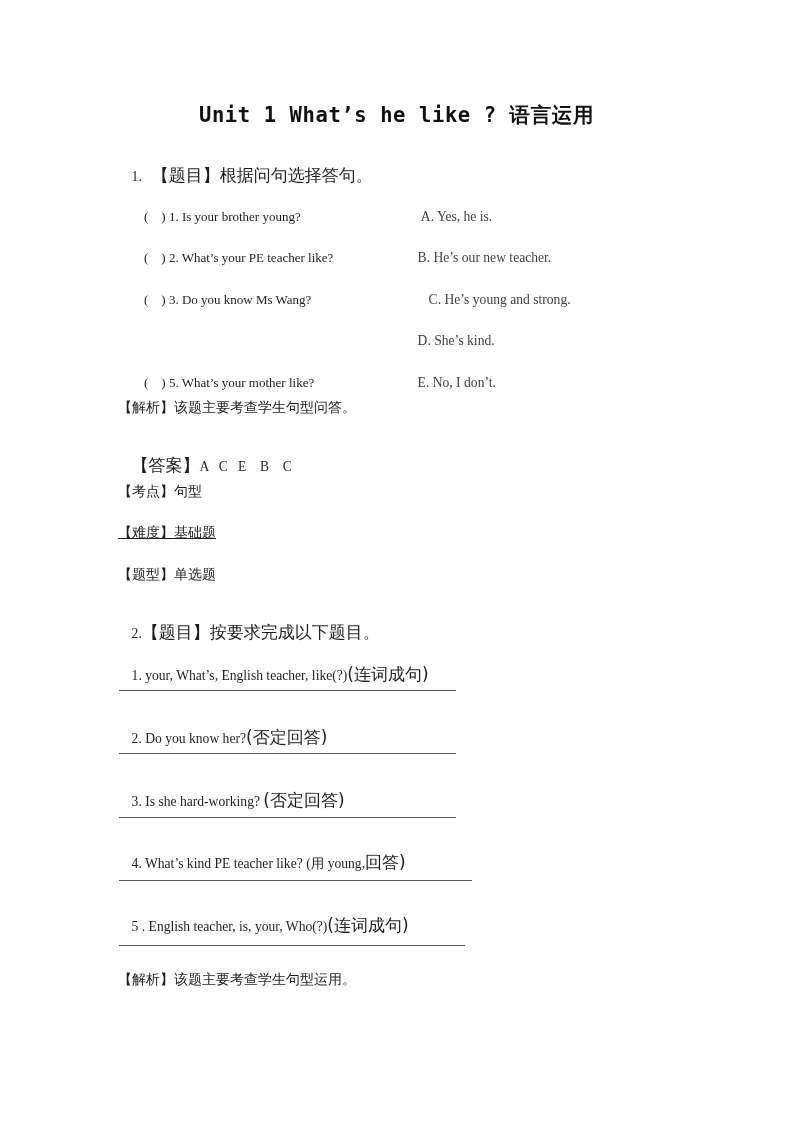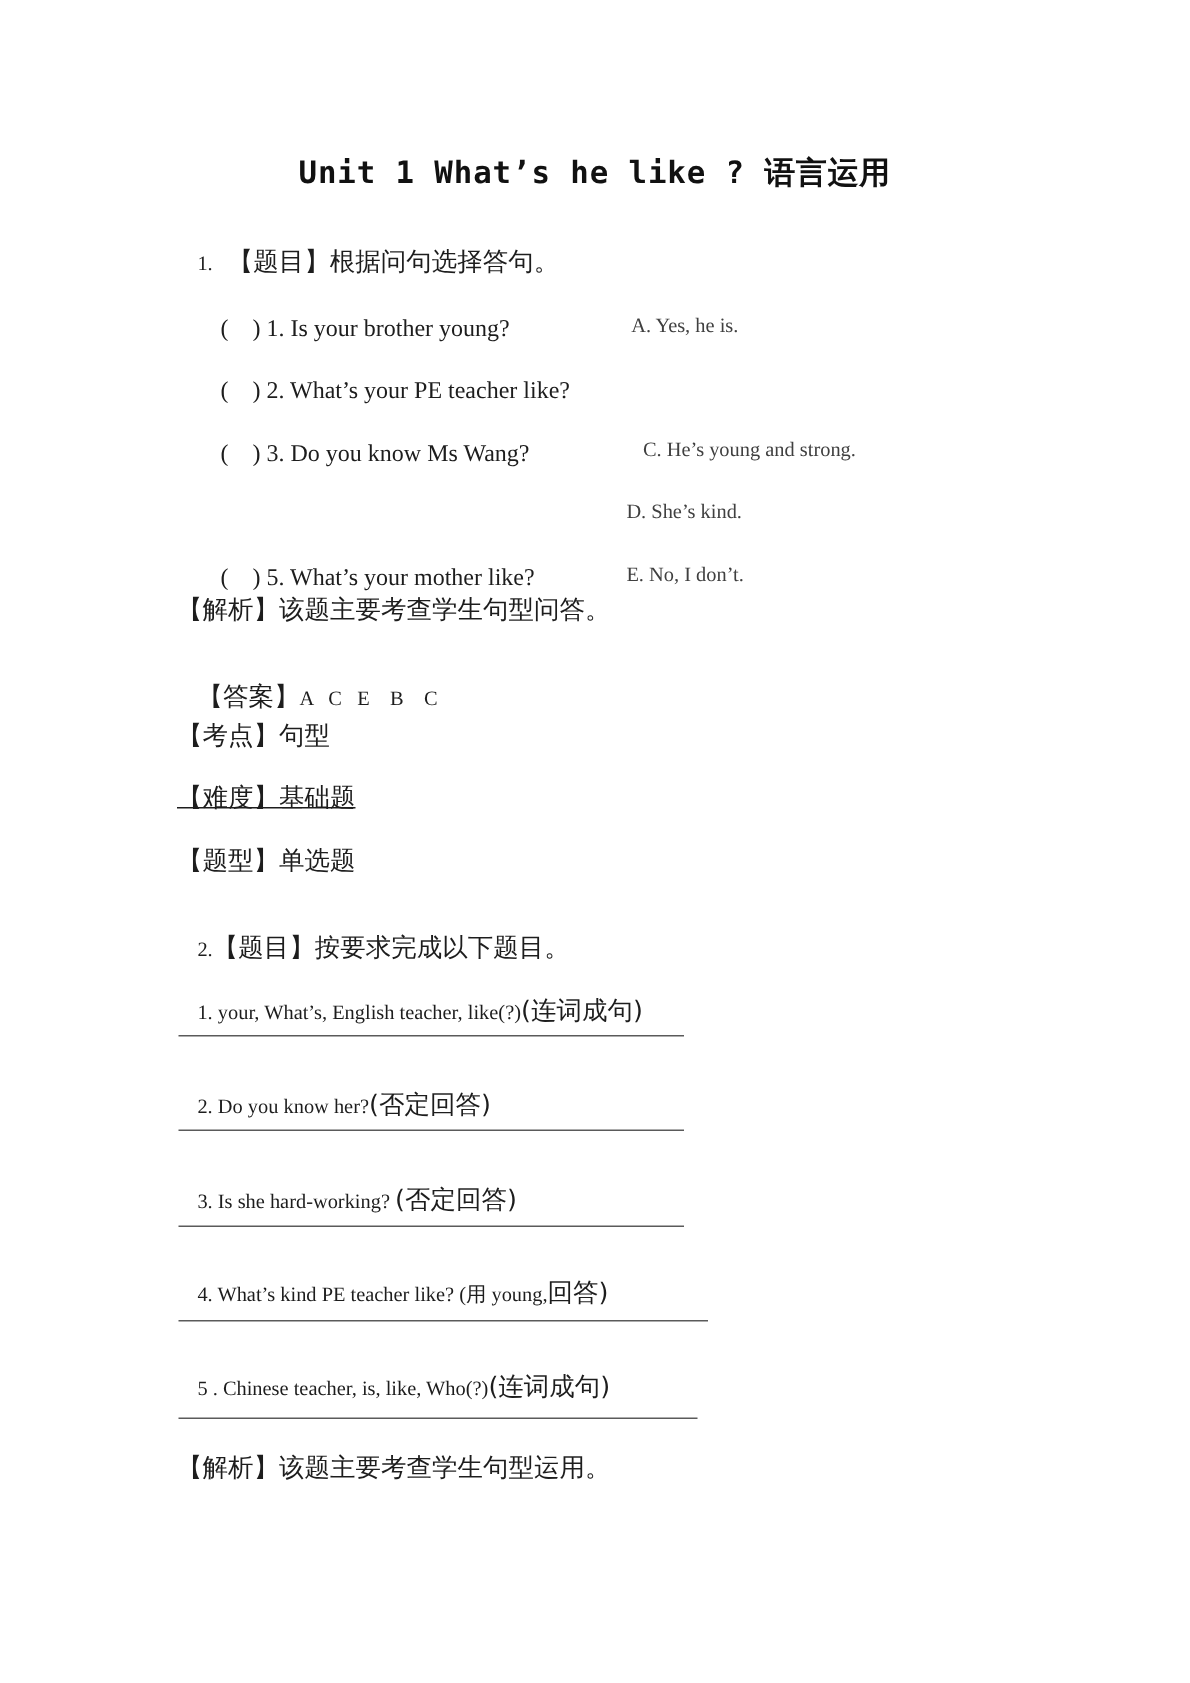--- a/index.html
+++ b/index.html
@@ -41,41 +41,41 @@
   
   .tline {
     position: absolute;
     white-space: pre;
     font-size: 13.2px;
     line-height: 16px;
     color: #1d1d1d;
   }
   .cn {
     font-family: "DejaVu Sans", "Liberation Sans", sans-serif;
-    font-size: 17px;
+    font-size: 14px;
   }
   .en {
     font-family: "Liberation Serif", "DejaVu Serif", serif;
     font-size: 13.6px;
   }
   .mix {
     font-family: "Liberation Serif", "DejaVu Serif", serif;
     font-size: 13.6px;
   }
   .mix .zh {
     font-family: "DejaVu Sans", "Liberation Sans", sans-serif;
     font-size: 17px;
   }
 
   
   .match-left {
     position: absolute;
     white-space: pre;
     font-family: "Liberation Serif", "DejaVu Serif", serif;
-    font-size: 16px;
+    font-size: 13px;
     color: #1d1d1d;
   }
   .match-right {
     position: absolute;
     white-space: pre;
     font-family: "Liberation Serif", "DejaVu Serif", serif;
     font-size: 13.6px;
     color: #404040;
   }
 
@@ -117,20 +117,23 @@
 
 
   <div class="match-left" style="left:131px; top:359px;">
     <span>(    )</span> <span>5.</span> <span>What’s your mother like?</span>
   </div>
 
   <div class="match-right" style="left:408px; top:193px;">
     <span>A.</span> <span>Yes, he is.</span>
   </div>
 
+  <div class="match-right" style="left:404px; top:234px;">
+    <span>B.</span> <span>He’s our new teacher.</span>
+  </div>
 
   <div class="match-right" style="left:415px; top:276px;">
     <span>C.</span> <span>He’s young and strong.</span>
   </div>
 
   <div class="match-right" style="left:404px; top:317px;">
     <span>D.</span> <span>She’s kind.</span>
   </div>
 
   <div class="match-right" style="left:404px; top:359px;">
@@ -167,19 +170,19 @@
     <span>3.</span> <span>Is she hard-working? </span><span class="zh">(否定回答)</span>
   </div>
   <div class="rule" style="left:119px; top:817px; width:337px;"></div>
 
   <div class="tline mix" style="left:118px; top:838px;">
     <span>4.</span> <span>What’s kind PE teacher like? (用 young,</span><span class="zh">回答)</span>
   </div>
   <div class="rule" style="left:119px; top:880px; width:353px;"></div>
 
   <div class="tline mix" style="left:118px; top:901px;">
-    <span>5 .</span> <span>Chinese teacher, is, like, Who(?)</span><span class="zh">(连词成句)</span>
+    <span>5 .</span> <span>English teacher, is, your, Who(?)</span><span class="zh">(连词成句)</span>
   </div>
   <div class="rule" style="left:119px; top:945px; width:346px;"></div>
 
   <div class="tline cn" style="left:118px; top:971px;">【解析】该题主要考查学生句型运用。</div>
 
 </div>
 
 </body></html>

